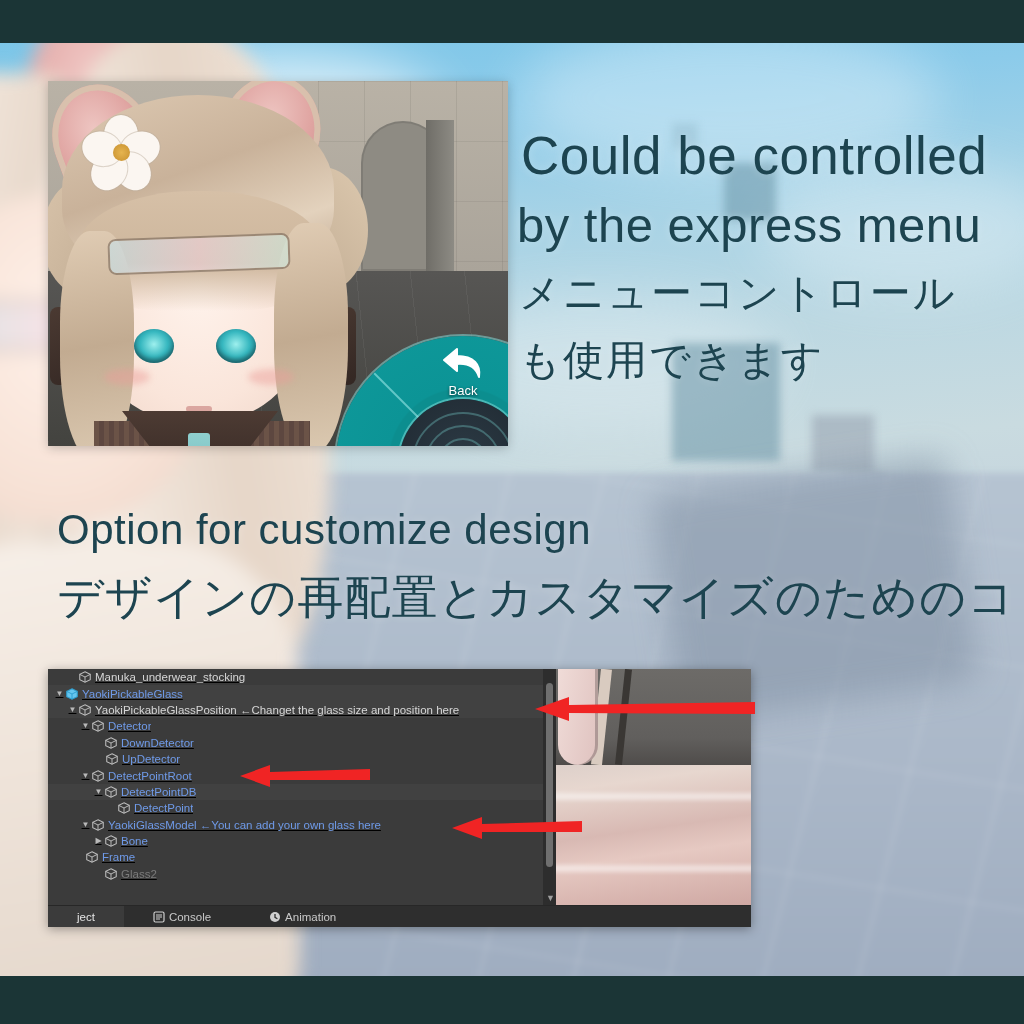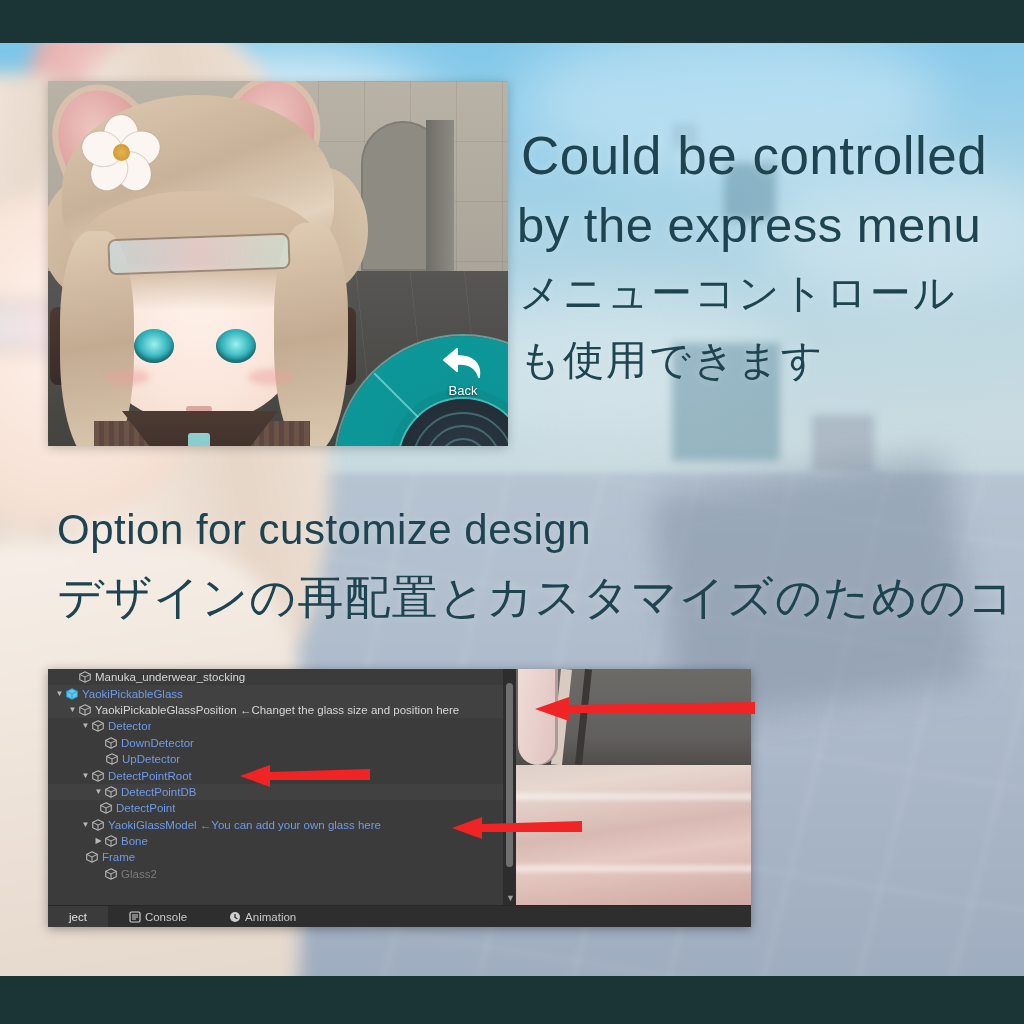--- a/index.html
+++ b/index.html
@@ -320,22 +320,23 @@
     background: #383838;
     box-shadow: 0 2px 10px rgba(0,0,0,.35);
     display: flex; flex-direction: column;
     font-family: "Liberation Sans", sans-serif;
   }
   #unity .body { flex: 1; display: flex; min-height: 0; }
 
   
   #hier {
     position: relative;
-    width: 468px; background: #3b3b3b;
+    width: 508px; background: #3b3b3b;
     overflow: hidden;
+    text-decoration: underline;
   }
   #hier .rows { position: relative; }
   .hrow {
     position: relative; display: flex; align-items: center;
     height: 16.4px; padding-left: 6px;
     font-size: 11.5px; color: #6f9ae8; white-space: nowrap;
   }
   .hrow.alt { background: #414141; }
   .hrow.white { color: #d6d6d6; }
   .hrow .tw {
@@ -402,21 +403,21 @@
     position: absolute; z-index: 33; pointer-events: none;
   }
 
   
   #tabbar {
     height: 22px; background: #2e2e2e; display: flex; align-items: stretch;
     border-top: 1px solid #272727;
   }
   #tabbar .tab {
     display: flex; align-items: center; gap: 4px;
-    padding: 0 21px; font-size: 11.5px; color: #c9c9c9;
+    padding: 0 29px; font-size: 11.5px; color: #c9c9c9;
     white-space: nowrap;
   }
   #tabbar .tab.active { background: #3b3b3b; color: #e4e4e4; }
   #tabbar .tab .ti { width: 12px; height: 12px; flex: 0 0 12px; }
 </style>
 </head>
 <body>
 
 <div id="bg">
   <div class="cloud" style="left:120px;  top:10px;  width:320px; height:120px;"></div>
@@ -578,21 +579,21 @@
             <span class="name-txt">DetectPointRoot</span>
           </div>
           <div class="hrow alt" style="padding-left: 45px;">
             <span class="tw">▼</span>
             <span class="cube"><svg viewBox="0 0 16 16">
                 <path d="M8 2 L14 5 L14 11 L8 14 L2 11 L2 5 Z" fill="none" stroke="#bdbdbd" stroke-width="1.2"></path>
                 <path d="M2 5 L8 8 L14 5 M8 8 L8 14" fill="none" stroke="#bdbdbd" stroke-width="1.1"></path>
               </svg></span>
             <span class="name-txt">DetectPointDB</span>
           </div>
-          <div class="hrow" style="padding-left: 40px; align-items: center;">
+          <div class="hrow" style="padding-left: 58px; align-items: center;">
             <span class="tw none">▼</span>
             <span class="cube"><svg viewBox="0 0 16 16">
                 <path d="M8 2 L14 5 L14 11 L8 14 L2 11 L2 5 Z" fill="none" stroke="#bdbdbd" stroke-width="1.2"></path>
                 <path d="M2 5 L8 8 L14 5 M8 8 L8 14" fill="none" stroke="#bdbdbd" stroke-width="1.1"></path>
               </svg></span>
             <span class="name-txt">DetectPoint</span>
           </div>
           <div class="hrow" style="padding-left: 32px;">
             <span class="tw">▼</span>
             <span class="cube"><svg viewBox="0 0 16 16">

